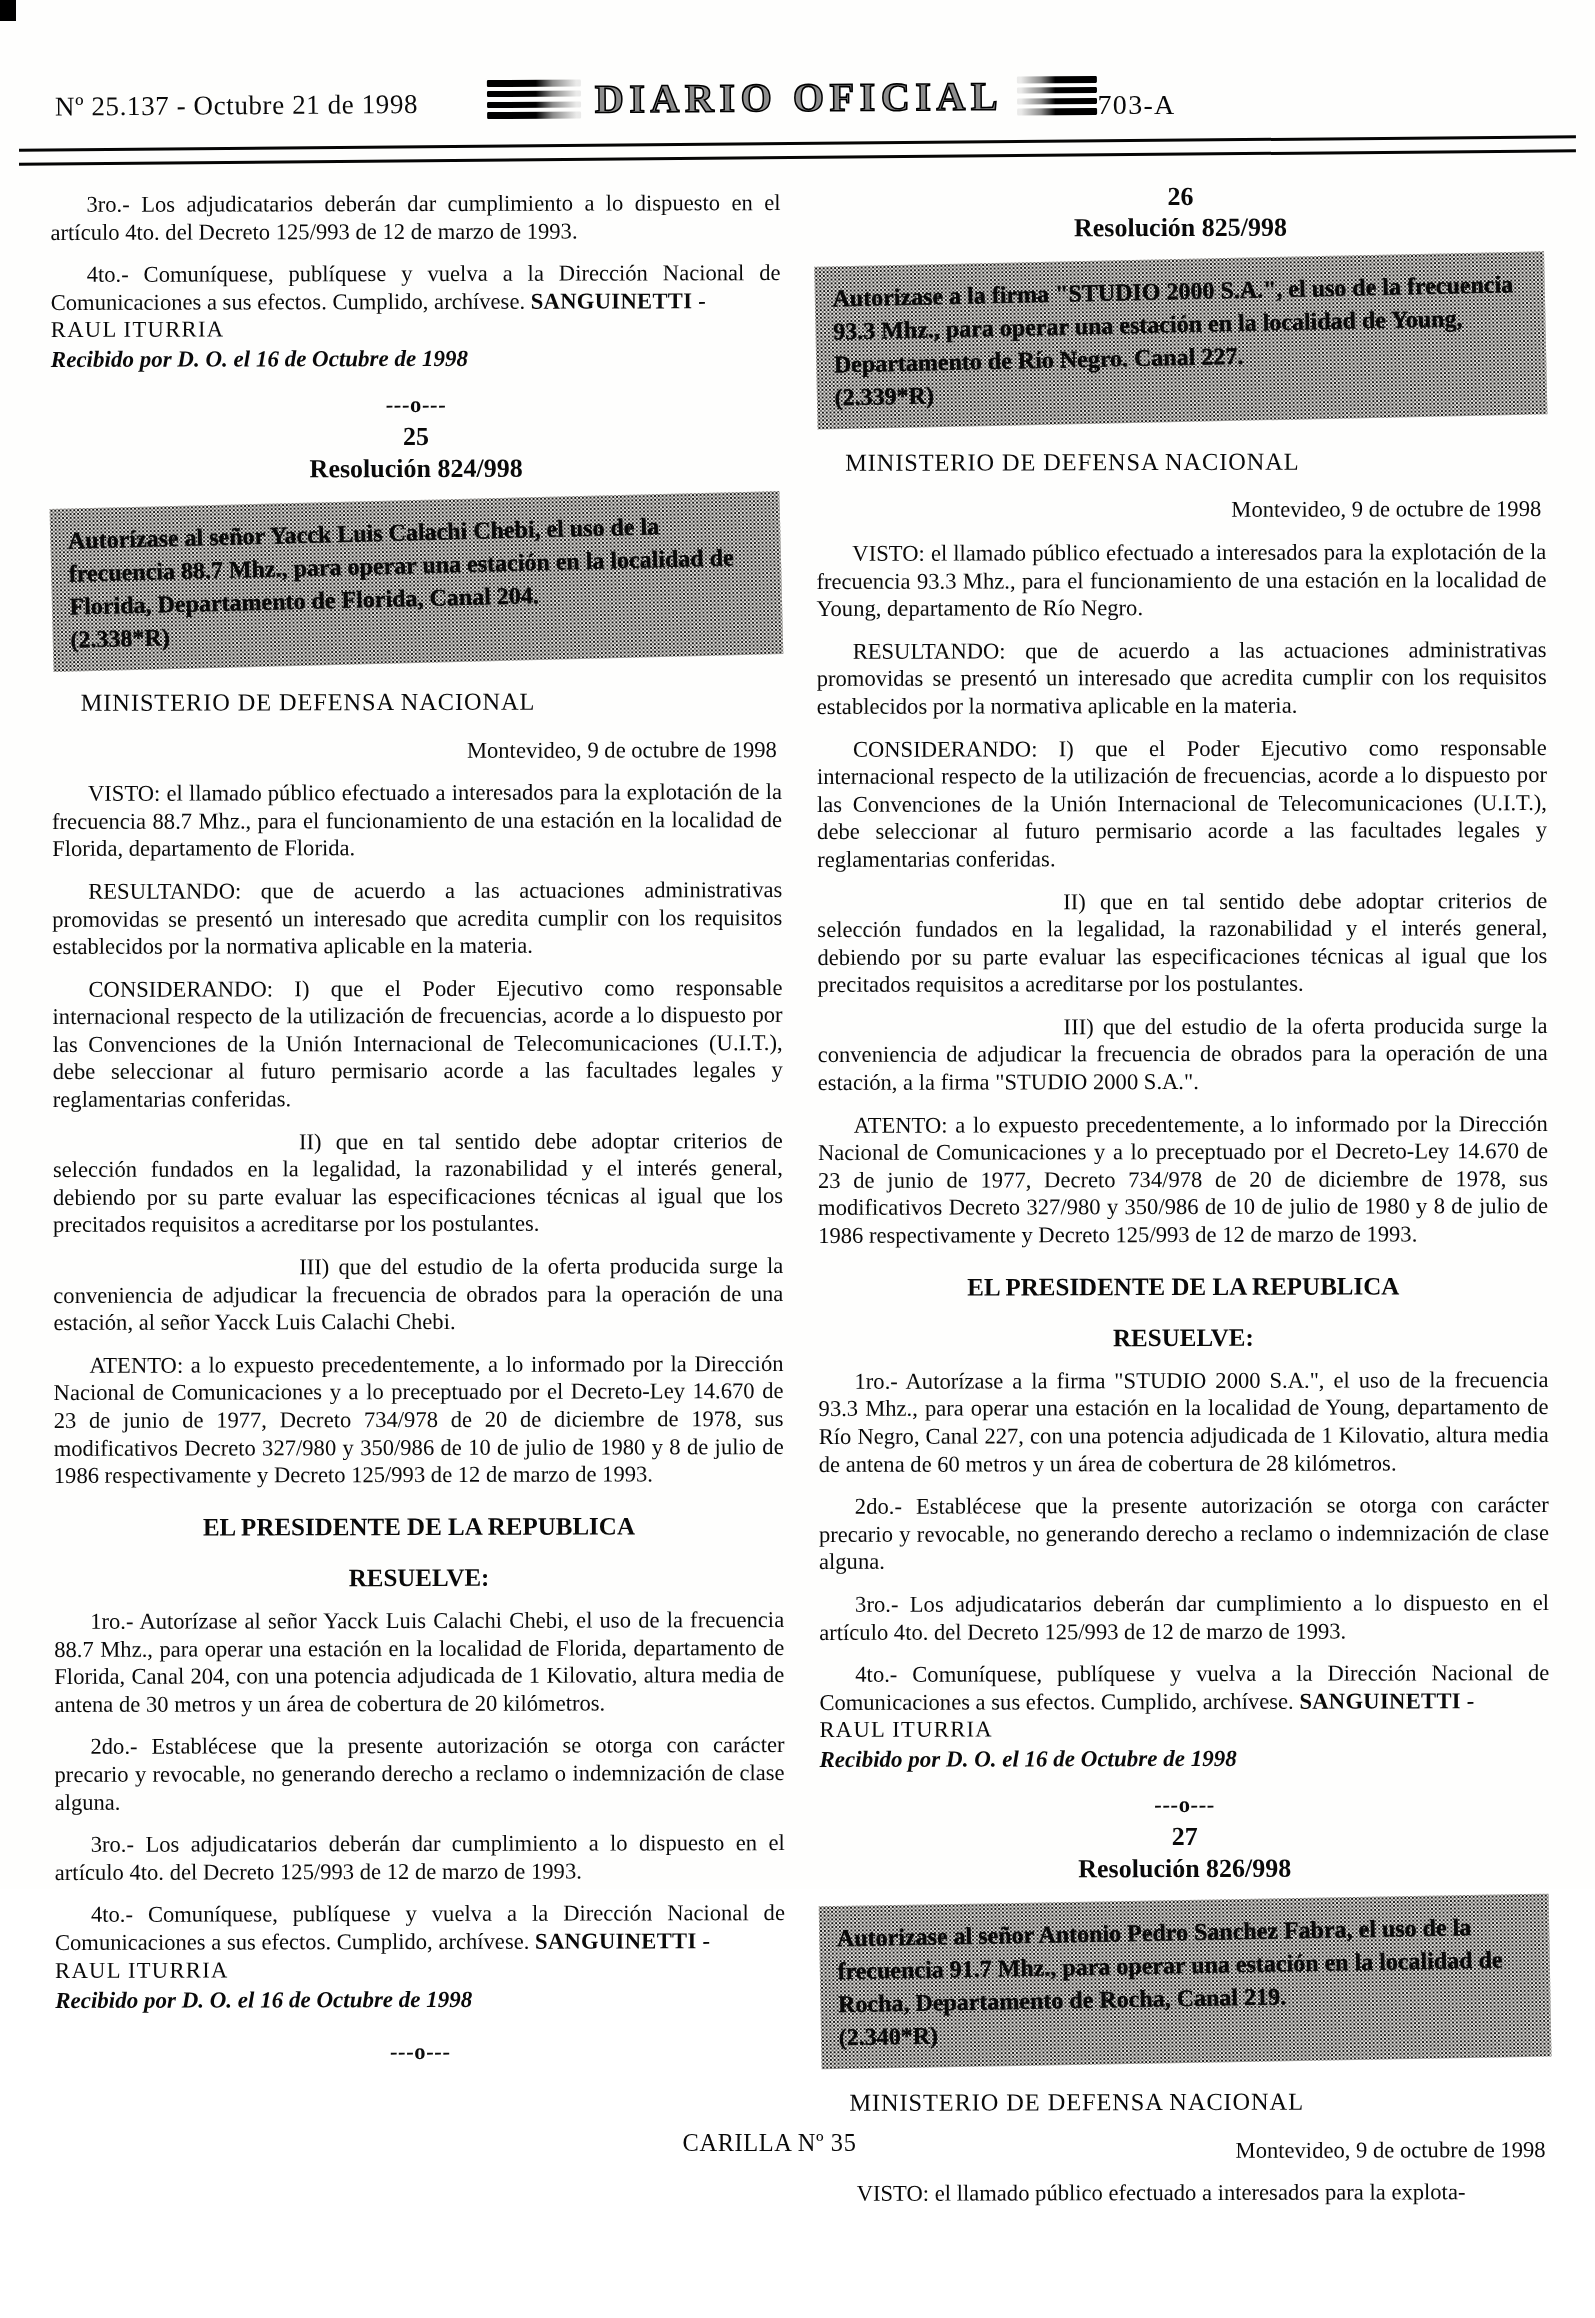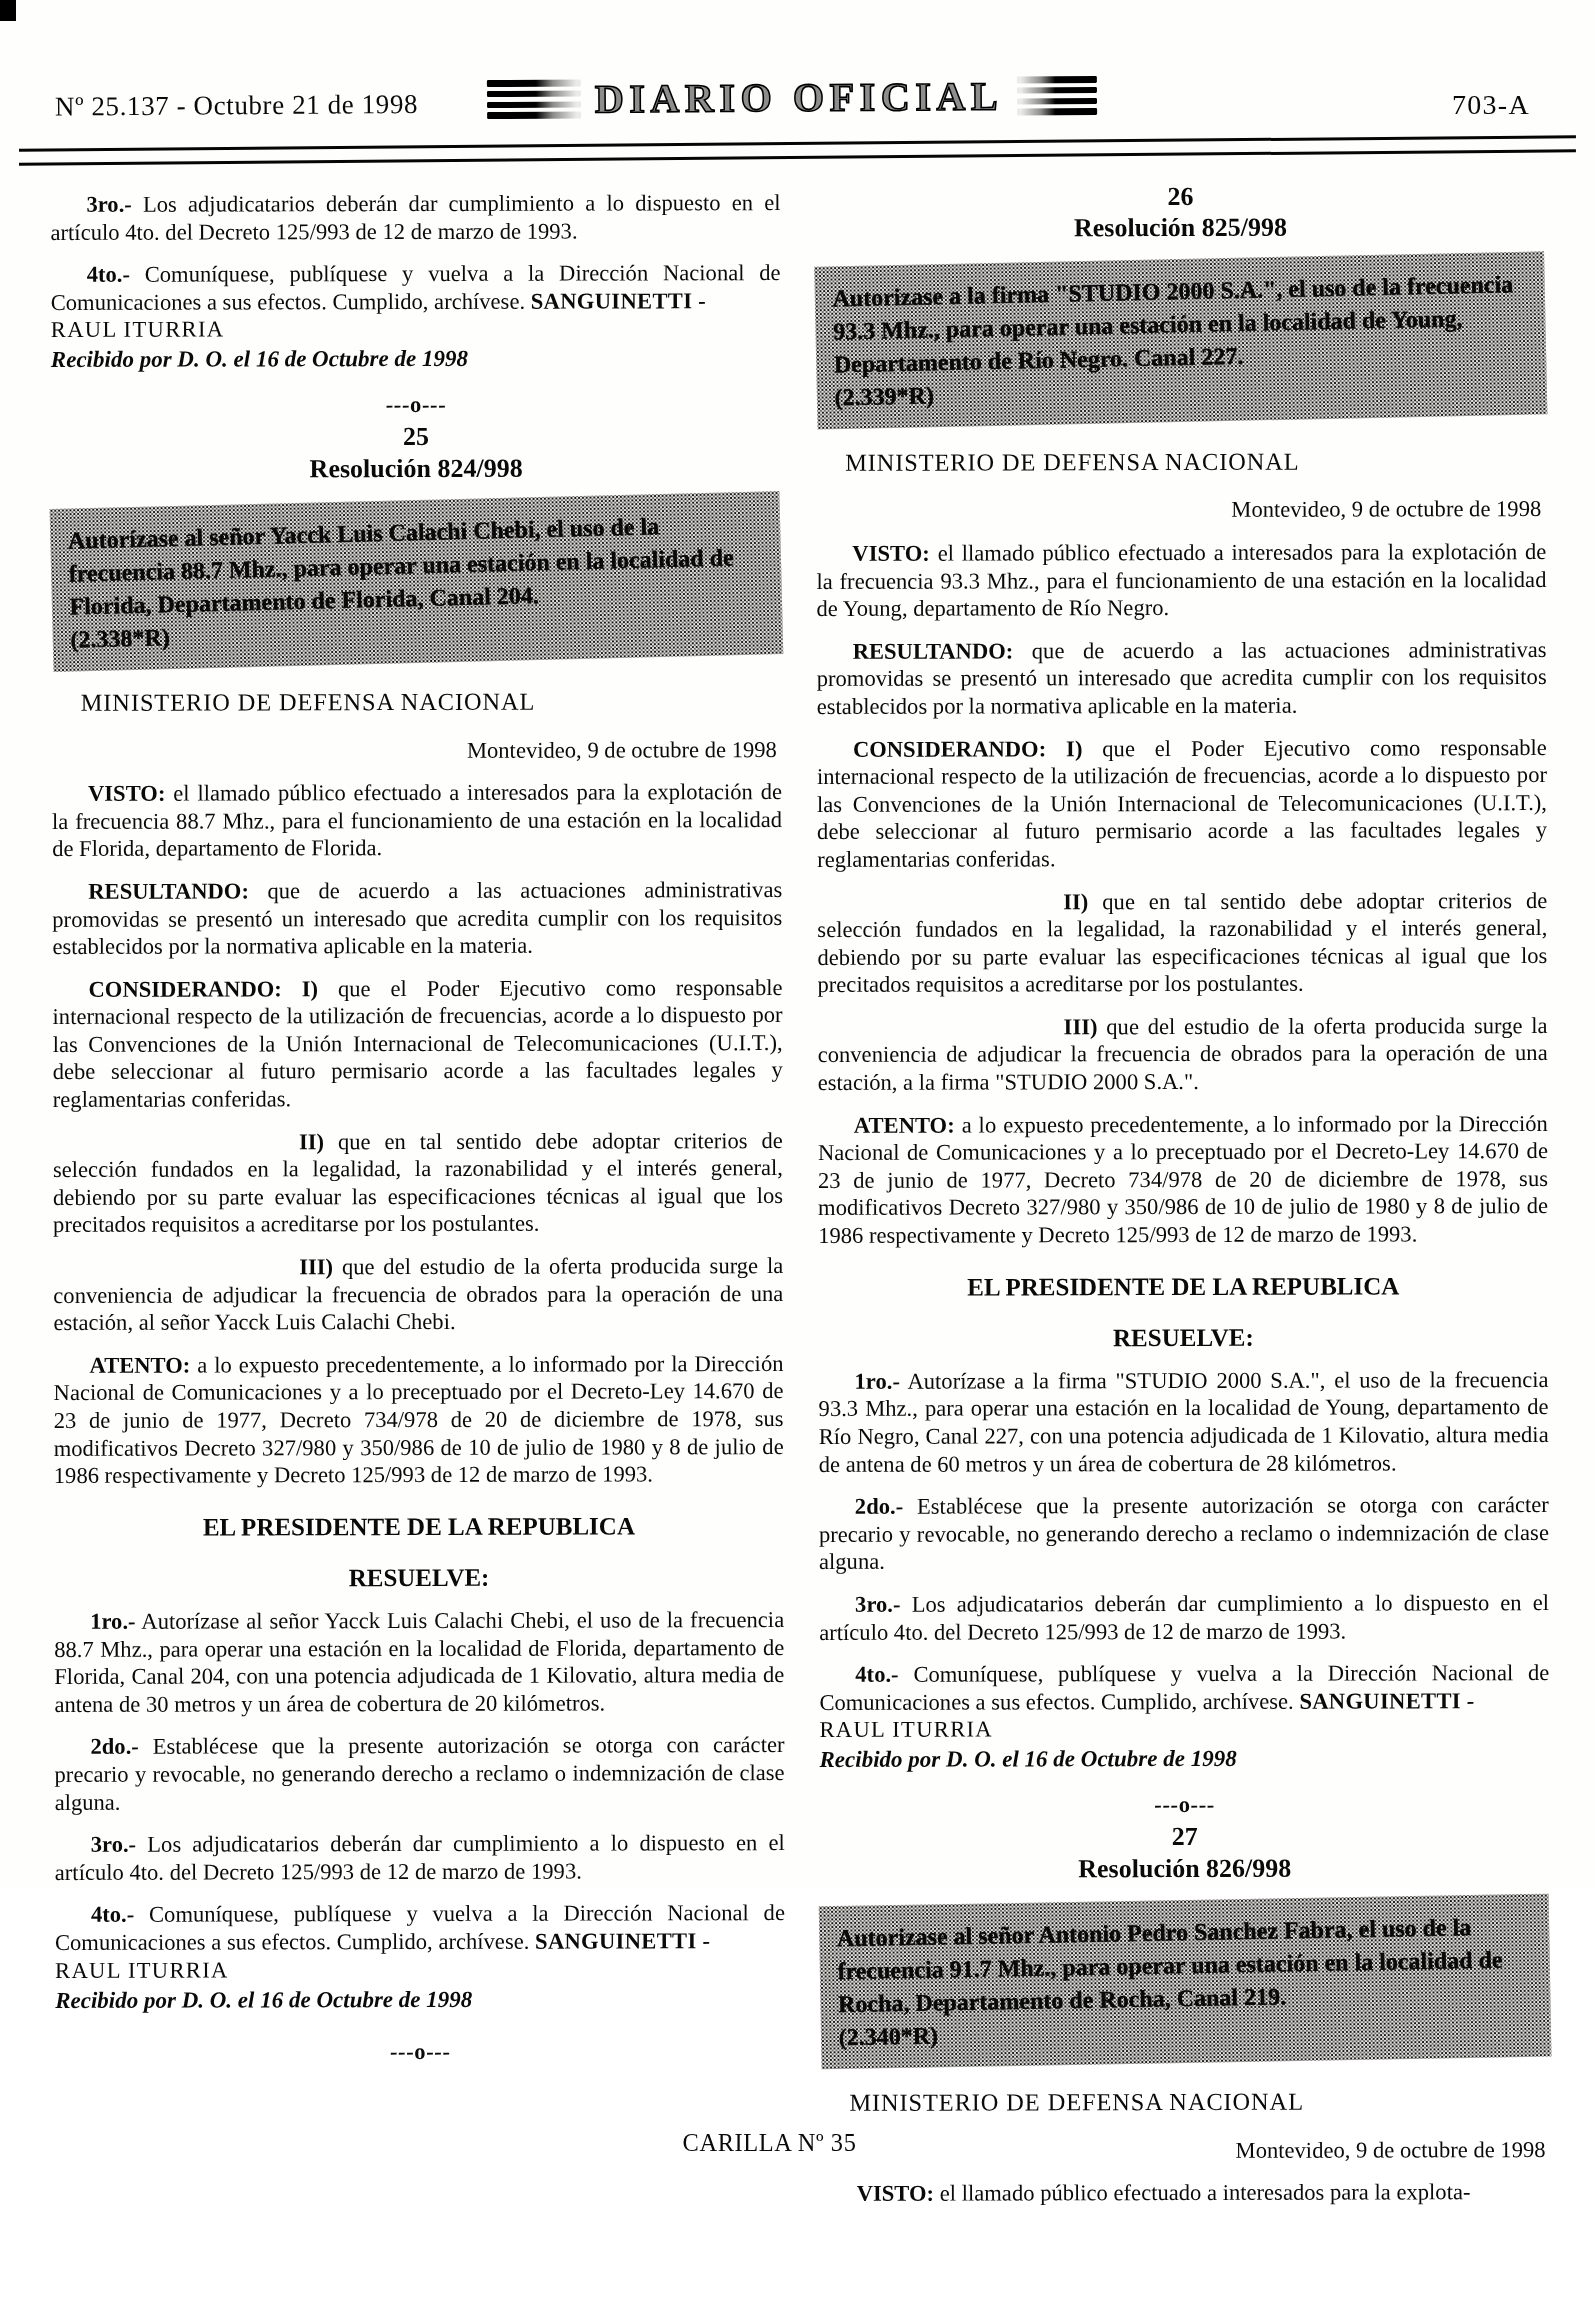--- a/index.html
+++ b/index.html
@@ -39,38 +39,38 @@
   .hatch.left i  { width: 94px; background: linear-gradient(90deg,  #000 0 52%, rgba(0,0,0,.45) 70%, rgba(0,0,0,.08) 95%); }
   .hatch.right i { width: 80px; background: linear-gradient(270deg, #000 0 52%, rgba(0,0,0,.45) 70%, rgba(0,0,0,.08) 95%); }
   .logo {
     font-size: 40px; font-weight: bold;
     letter-spacing: 5.6px; white-space: nowrap;
     color: #8d8d8d;
     -webkit-text-stroke: 1.6px #000;
     text-shadow: 0 0 0.6px #000;
   }
   .pagecode {
-    flex: 1; text-align: right;
+    flex: 1; 
     font-size: 28px; letter-spacing: 1.3px;
     white-space: nowrap;
   }
   
   .rules { margin: 21px 19px 0 19px; }
   .rule { height: 3.1px; background: #050505; transform: rotate(-0.5deg); }
   .rule + .rule { margin-top: 10.7px; }
   
   .columns {
     display: flex; gap: 35px;
     padding: 25px 47px 0 53px;
     transform: rotate(-0.15deg);
   }
   .col { width: 730px; font-size: 22.6px; line-height: 27.6px; }
   .para { margin: 15px 0 0 0; text-indent: 36px; text-align: justify; }
   .para.bigindent { text-indent: 246px; }
-  .lead { font-weight: bold; }
+  .lead { font-weight: normal; }
   .sig  { font-weight: bold; letter-spacing: 0.3px; }
   .signer { letter-spacing: 1.3px; }
   .received {
     margin: 2.5px 0 0 0;
     font-weight: bold; font-style: italic;
     font-size: 23px;
   }
   .sechead { text-align: center; margin: 17.5px 0 6.3px 0; }
   .sechead .divider { font-weight: bold; font-size: 22.6px; letter-spacing: 0.6px; }
   .sechead .secno   { font-weight: bold; font-size: 26px; margin-top: 5px; }

